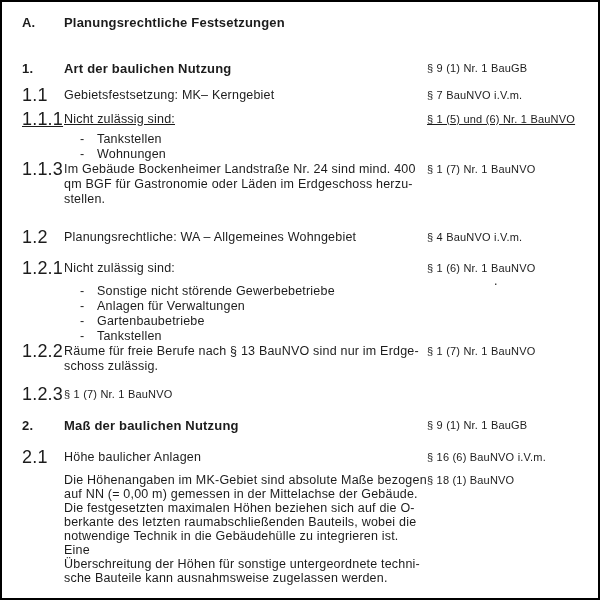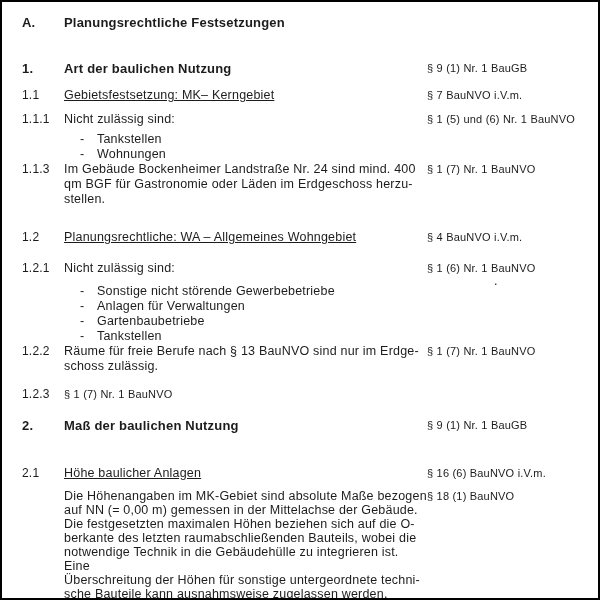--- a/index.html
+++ b/index.html
@@ -19,58 +19,58 @@
     padding: 13px 0 0 20px;
     overflow: hidden;
     letter-spacing: 0.2px;
   }
   .row {
     display: grid;
     grid-template-columns: 42px 363px 1fr;
     align-items: start;
   }
   .num {
-    font-size: 12px;
+    font-size: 18px;
     line-height: 15px;
   }
   .txt {
     font-size: 12.5px;
     line-height: 15px;
   }
   .ref {
     font-size: 11px;
     line-height: 15px;
     white-space: nowrap;
   }
   .heading .num, .heading .txt { font-size: 13px; line-height: 16px; font-weight: bold; }
-  .underlined { text-decoration: underline; }
+  .underlined { }
   .multiline { white-space: pre-line; }
   .tight { line-height: 14px; }
   .list { display: block; }
   .list-item { display: flex; }
   .list-item .dash {
     display: inline-block;
     width: 17px;
     margin-left: 16px;
     flex: 0 0 17px;
   }
   
   #row-a        { }
   #row-s1       { margin-top: 30px; }
   #row-s1-1     { margin-top: 11px; }
-  #row-s1-1-1   { margin-top: 9px; }
+  #row-s1-1-1   { margin-top: 9px; text-decoration: underline; }
   #row-list1    { margin-top: 5px; }
   #row-s1-1-3   { }
   #row-s1-2     { margin-top: 23px; }
   #row-s1-2-1   { margin-top: 16px; }
   #row-list2    { margin-top: 8px; }
   #row-s1-2-2   { margin-top: 0; }
   #row-s1-2-3   { margin-top: 13px; }
   #row-s2       { margin-top: 16px; }
-  #row-s2-1     { margin-top: 32px; }
+  #row-s2-1     { margin-top: 16px; }
   #row-s2-1-body{ margin-top: 8px; }
   .stray-dot {
     position: absolute;
     left: 492px;
     top: 272px;
     font-size: 12.5px;
     color: #1c1c1c;
   }
 </style>
 </head>

